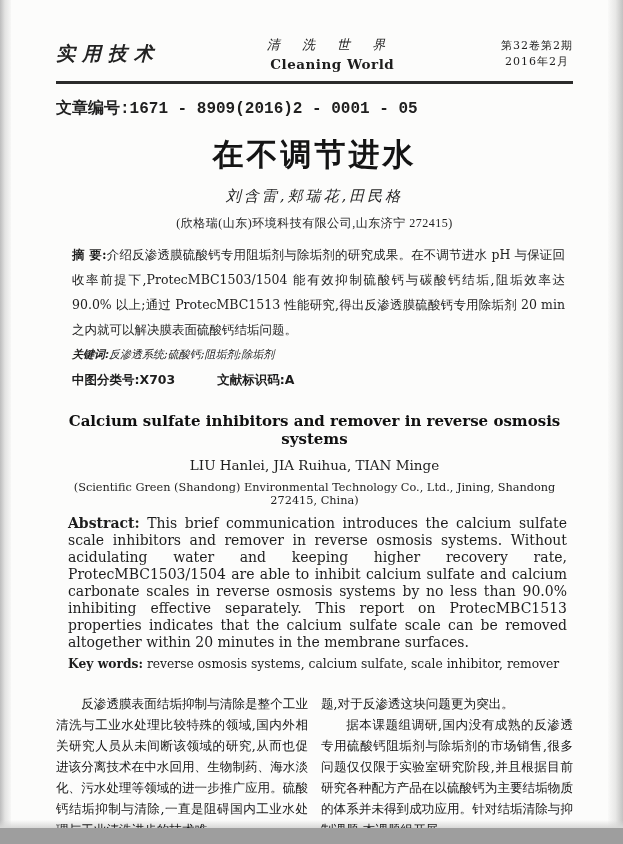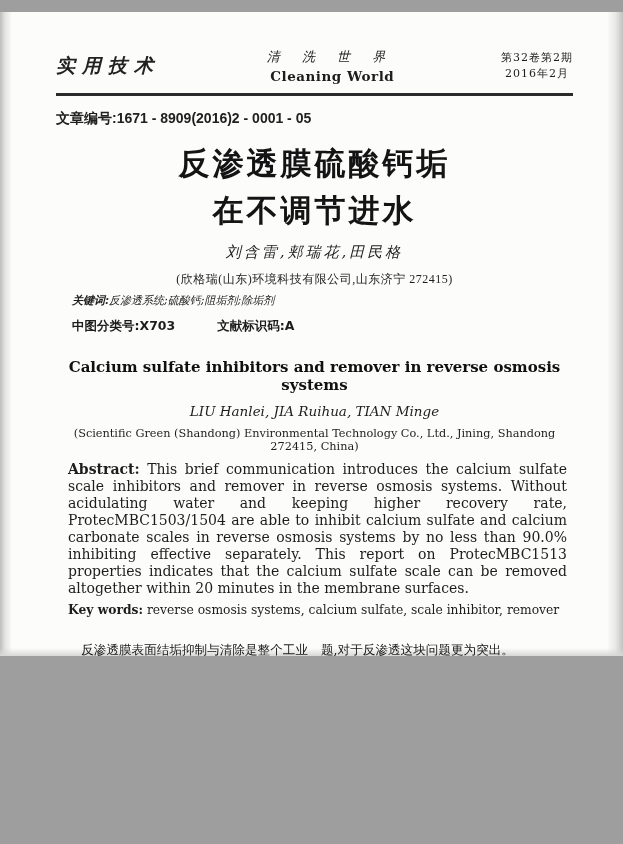--- a/index.html
+++ b/index.html
@@ -1,18 +1,18 @@
 <!DOCTYPE html>
 <html><head>
 <meta charset="utf-8">
 <style>
   html,body { margin:0; padding:0; }
   body { background:#9e9e9e; font-family:"DejaVu Serif","Liberation Serif",serif; }
   .page {
-    position:relative; width:623px; height:644px; margin:12px auto;
+    position:relative; width:623px; height:828px; margin:0 auto;
     background:#fcfcfb; color:#1d1d1d; overflow:hidden;
   }
   .edge-left {
     position:absolute; left:0; top:0; bottom:0; width:11px;
     background:linear-gradient(to right,#bdbdbd 0%,#e3e3e2 45%,#f7f7f6 100%);
   }
   .edge-right {
     position:absolute; right:0; top:0; bottom:0; width:15px;
     background:linear-gradient(to left,#c2c2c1 0%,#e8e8e7 50%,#f9f9f8 100%);
   }
@@ -24,42 +24,42 @@
 
   
   .header { display:flex; justify-content:space-between; align-items:center; }
   .hdr-section { font-size:19px; letter-spacing:7px; font-style:italic; font-weight:bold; color:#222; }
   .hdr-center { text-align:right; }
   .hdr-journal-cn { font-size:13px; letter-spacing:9px; font-style:italic; }
   .hdr-journal-en { font-size:13.5px; font-weight:bold; letter-spacing:0.5px; margin-top:2px; }
   .hdr-issue { font-size:11px; text-align:center; line-height:1.5; letter-spacing:1px; }
   .header-rule { height:3px; background:#2b2b2b; margin-top:9px; }
 
-  .article-number { margin-top:14px; font-size:14px; font-family:Liberation Sans, sans-serif; font-weight:bold; color:#202020; }
+  .article-number { margin-top:14px; font-size:16px; font-family:Liberation Mono, monospace; font-weight:bold; color:#202020; }
 
   
   .title-cn {
     margin-top:12px; text-align:center; font-size:31px; line-height:47px;
     font-weight:bold; letter-spacing:3px;
     font-family:"DejaVu Sans","Liberation Sans",sans-serif; color:#141414;
   }
   .authors-cn { margin-top:9px; text-align:center; font-size:15px; letter-spacing:3px;font-style:italic; }
   .affiliation-cn { margin-top:9px; text-align:center; font-size:12px; letter-spacing:0.5px;font-family:Liberation Serif, serif; }
 
   
   .abs-cn { margin-top:10px; padding:0 8px 0 16px; font-size:12.5px; line-height:25px; text-align:justify; }
   .abs-cn .lbl { font-weight:bold; }
   .kw-cn { padding:0 8px 0 16px; font-size:11px; line-height:25px;font-style:italic; }
   .kw-cn .lbl { font-weight:bold; }
   .clc-line { padding-left:16px; font-size:12.5px; line-height:25px; font-family:"DejaVu Sans","Liberation Sans",sans-serif; font-weight:bold; }
   .clc-line .gap { display:inline-block; width:42px; }
 
   
   .title-en { margin-top:20px; text-align:center; font-size:15px; font-weight:bold; color:#101010; }
-  .authors-en { margin-top:9px; text-align:center; font-size:13.5px; font-style:italic; }
+  .authors-en { margin-top:9px; text-align:center; font-size:13.5px; }
   .affiliation-en { margin-top:8px; text-align:center; font-size:11.3px; }
   .abs-en { margin-top:8px; padding:0 6px 0 12px; font-size:14px; line-height:17px; text-align:justify; }
   .abs-en .lbl { font-weight:bold; }
   .kw-en { padding:0 6px 0 12px; font-size:12.3px; line-height:25px; }
   .kw-en .lbl { font-weight:bold; }
 
   
   .body-cols { margin-top:16px; display:flex; gap:13px; }
   .col { width:252px; font-size:12.6px; line-height:21px; text-align:justify; color:#171717; }
   .col p { margin:0; }
@@ -84,27 +84,27 @@
       <div class="hdr-issue">
         <div>第32卷第2期</div>
         <div>2016年2月</div>
       </div>
     </div>
     <div class="header-rule"></div>
 
     <div class="article-number">文章编号:1671 - 8909(2016)2 - 0001 - 05</div>
 
     <div class="title-cn">
-      <div>反渗透膜硫酸钙垢</div>
       <div>在不调节进水</div>
     </div>
 
     <div class="authors-cn">刘含雷,郏瑞花,田民格</div>
     <div class="affiliation-cn">(欣格瑞(山东)环境科技有限公司,山东济宁 272415)</div>
 
+    <div class="abs-cn"><span class="lbl">摘  要:</span><span>介绍反渗透膜硫酸钙专用阻垢剂与除垢剂的研究成果。在不调节进水 pH 与保证回收率前提下,ProtecMBC1503/1504 能有效抑制硫酸钙与碳酸钙结垢,阻垢效率达 90.0% 以上;通过 ProtecMBC1513 性能研究,得出反渗透膜硫酸钙专用除垢剂 20 min 之内就可以解决膜表面硫酸钙结垢问题。</span></div>
 
     <div class="kw-cn"><span class="lbl">关键词:</span><span>反渗透系统;硫酸钙;阻垢剂;除垢剂</span></div>
 
     <div class="clc-line"><span>中图分类号:</span><span>X703</span><span class="gap"></span><span>文献标识码:</span><span>A</span></div>
 
     <div class="title-en">Calcium sulfate inhibitors and remover in reverse osmosis systems</div>
     <div class="authors-en">LIU Hanlei, JIA Ruihua, TIAN Minge</div>
     <div class="affiliation-en">(Scientific Green (Shandong) Environmental Technology Co., Ltd., Jining, Shandong 272415, China)</div>
 
     <div class="abs-en"><span class="lbl">Abstract:</span> <span>This brief communication introduces the calcium sulfate scale inhibitors and remover in reverse osmosis systems. Without acidulating water and keeping higher recovery rate, ProtecMBC1503/1504 are able to inhibit calcium sulfate and calcium carbonate scales in reverse osmosis systems by no less than 90.0% inhibiting effective separately. This report on ProtecMBC1513 properties indicates that the calcium sulfate scale can be removed altogether within 20 minutes in the membrane surfaces.</span></div>

